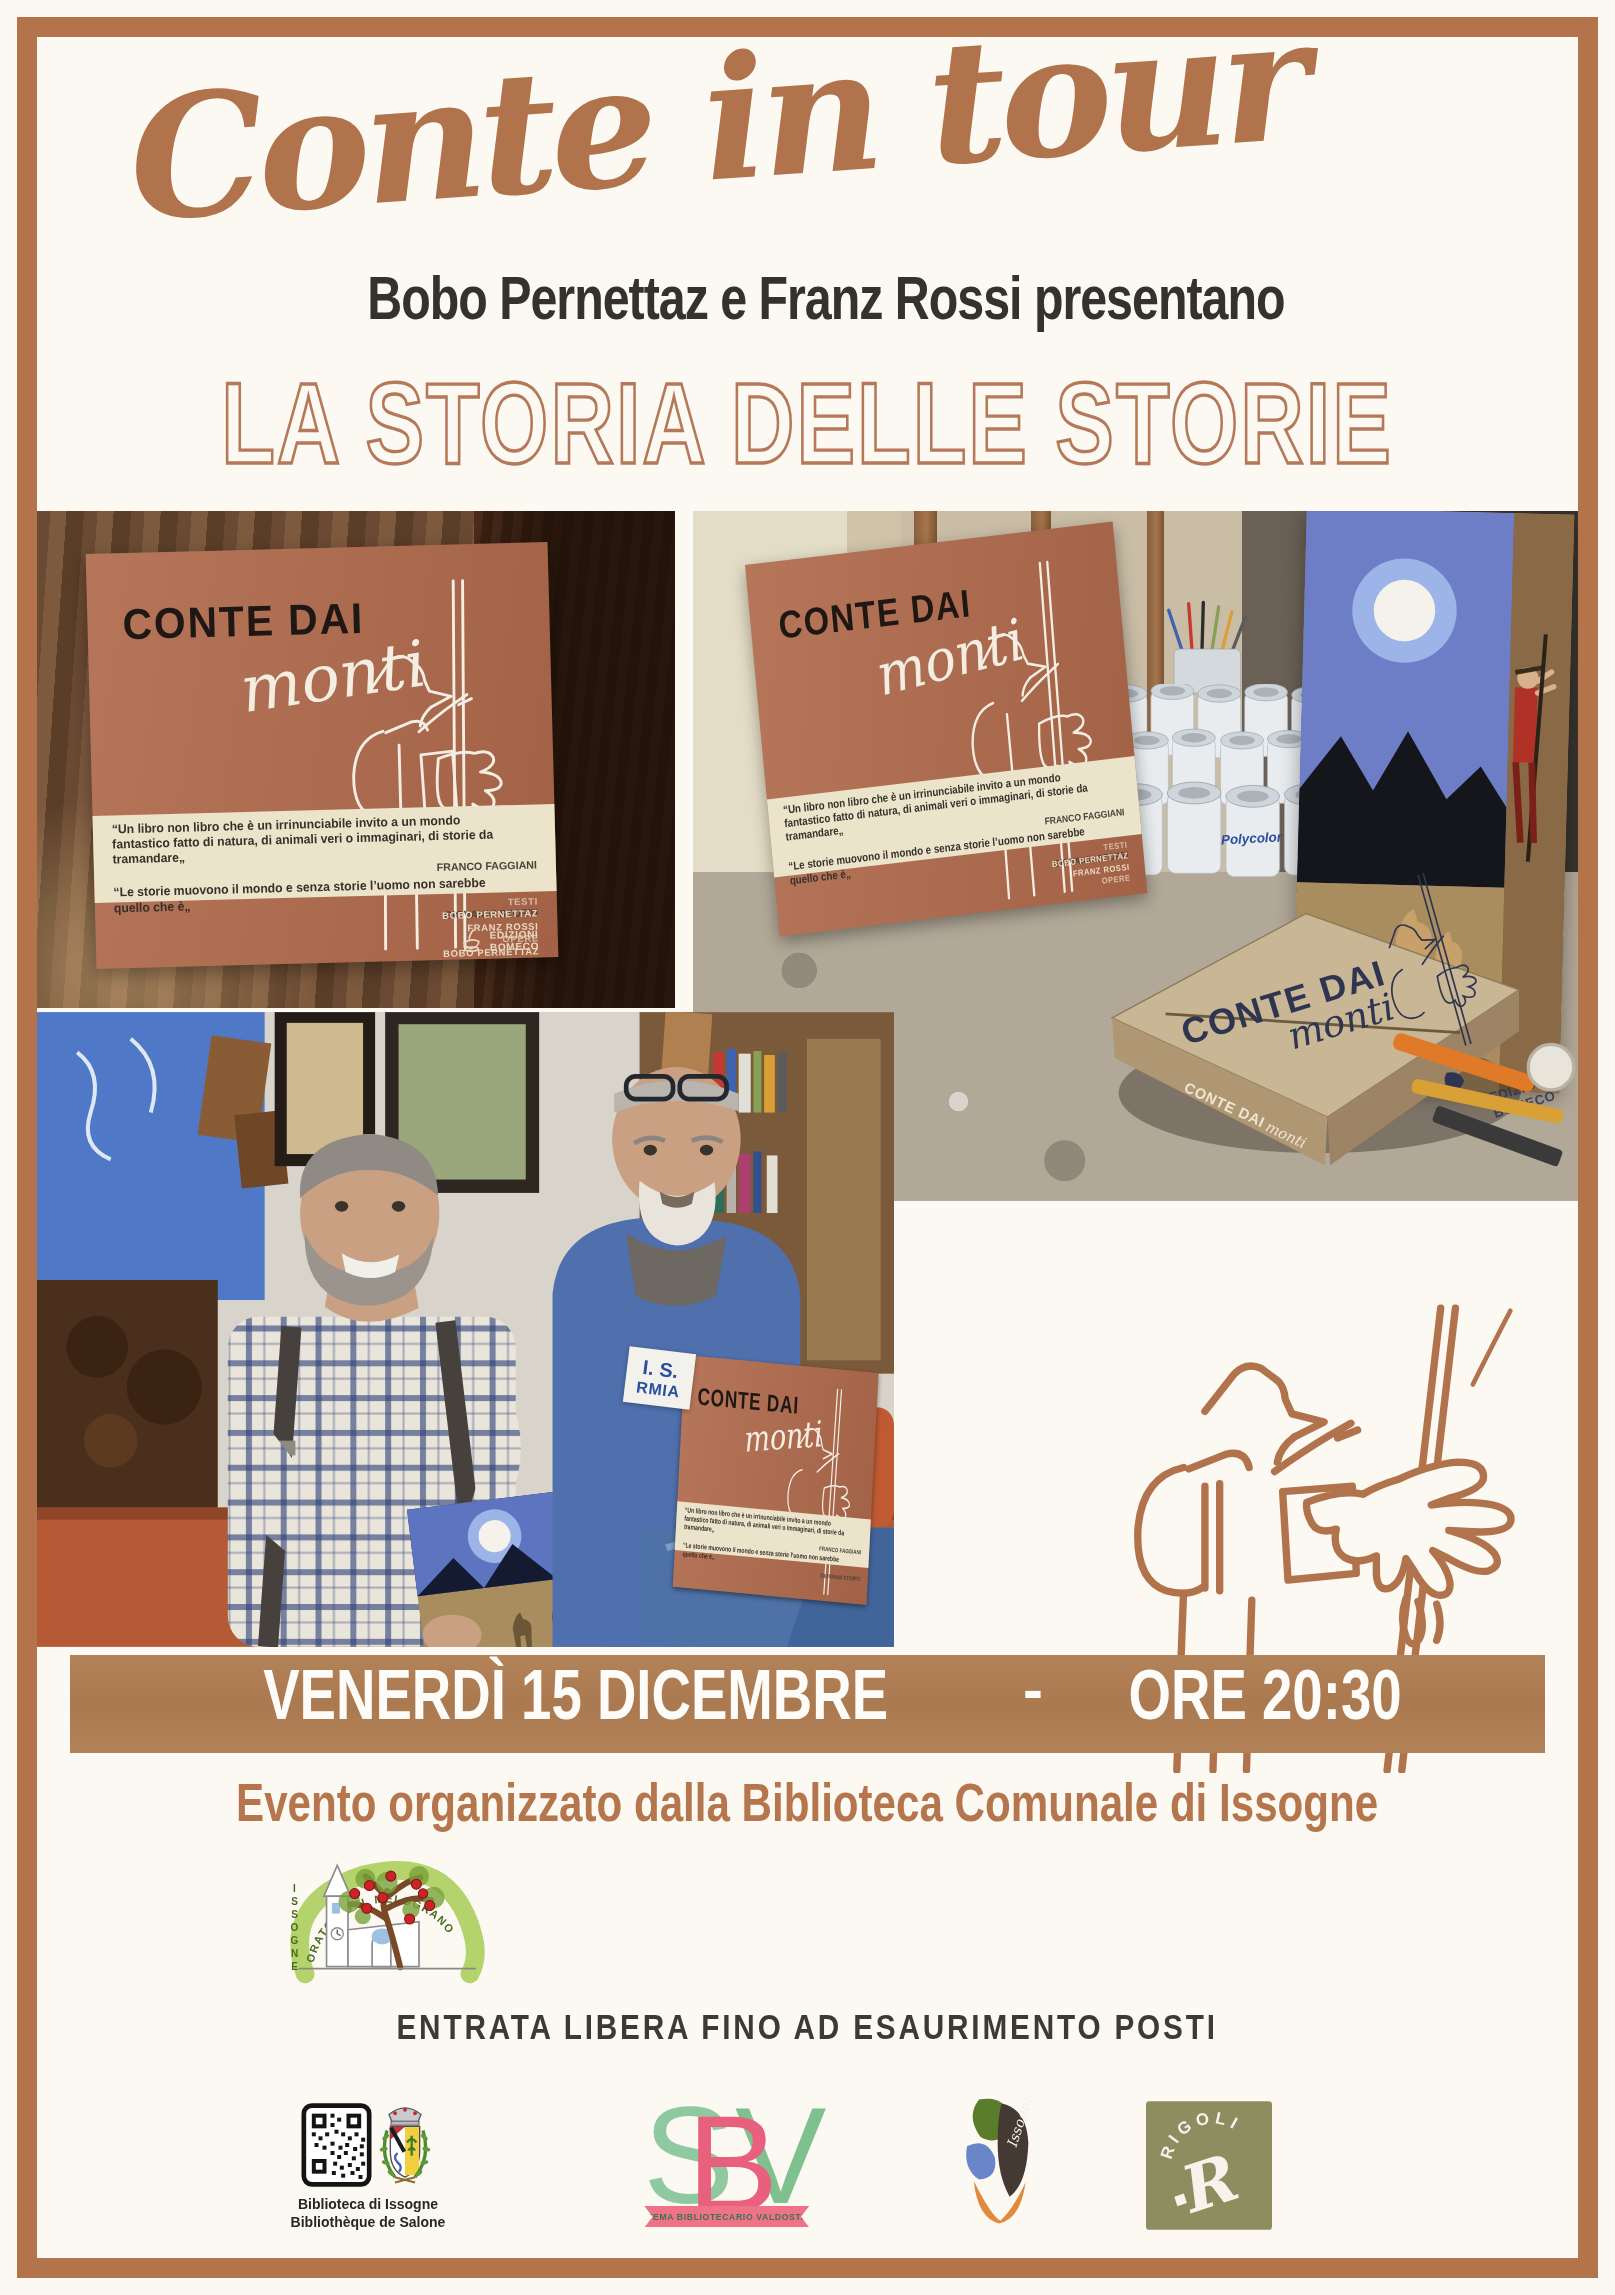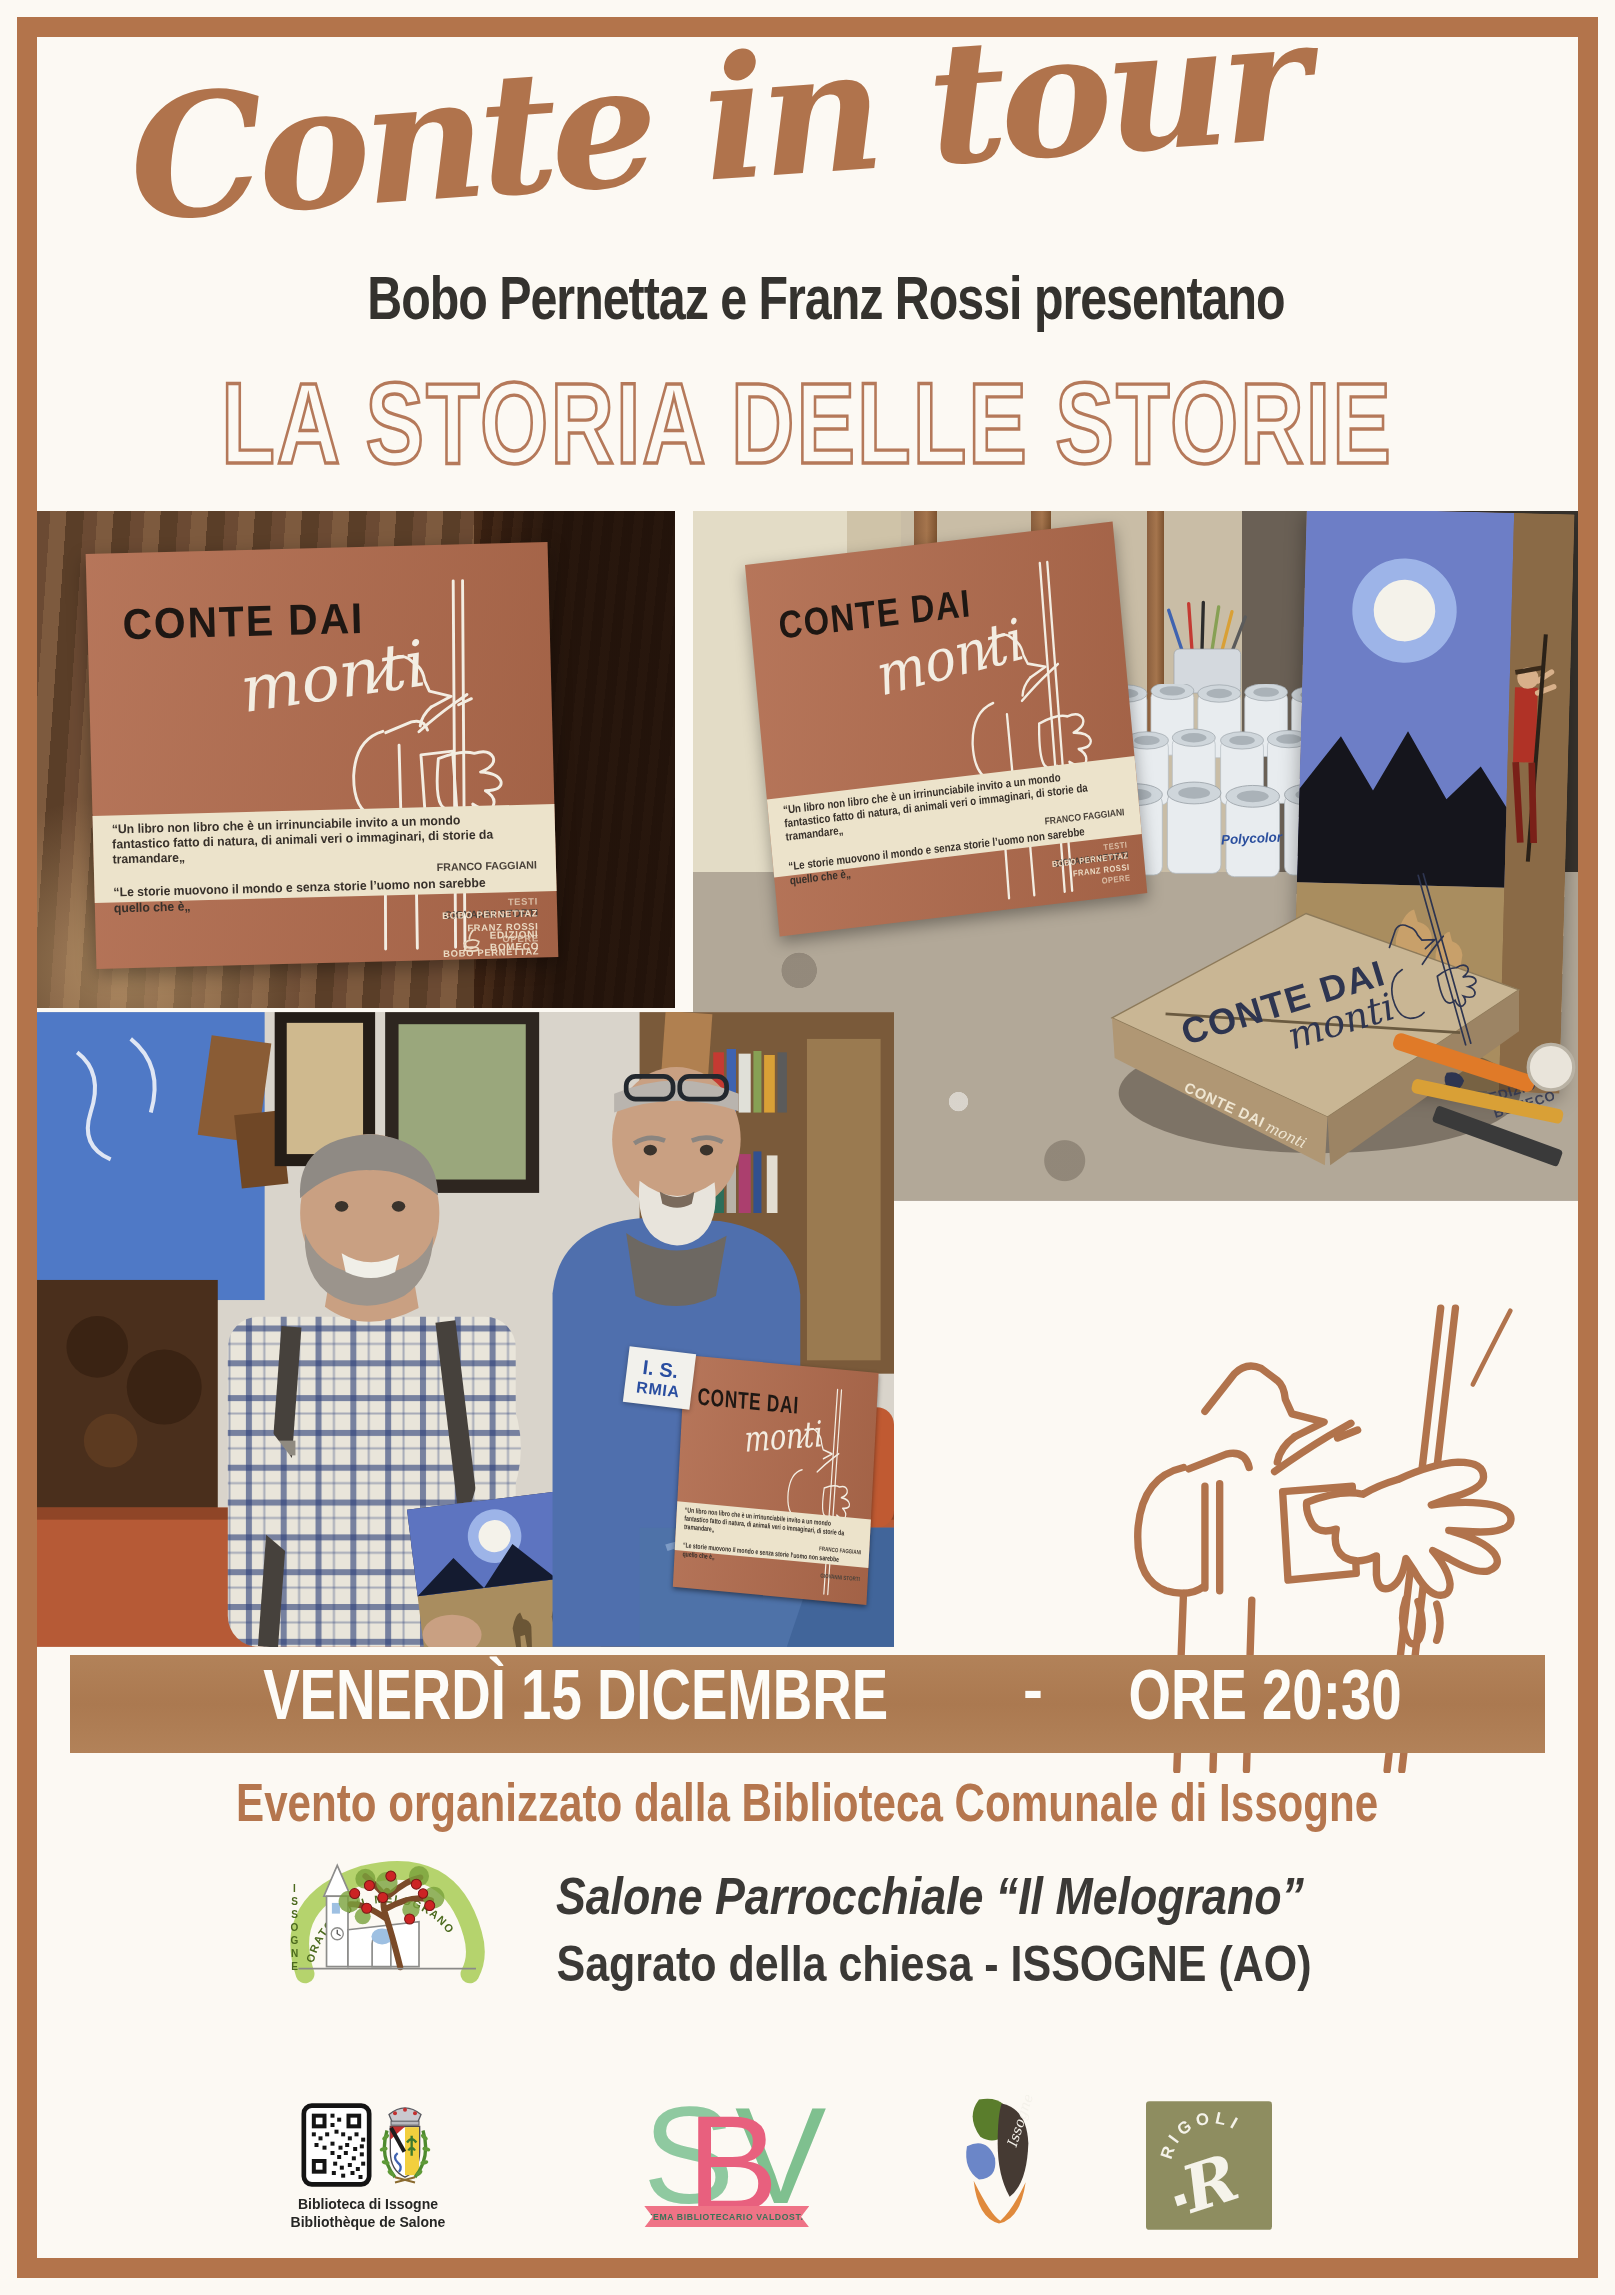--- a/index.html
+++ b/index.html
@@ -486,25 +486,24 @@
           <circle cx="186" cy="96" r="7.5"></circle>
         <circle cx="122" cy="80" r="7.5"></circle>
           <circle cx="146" cy="64" r="7.5"></circle>
           <circle cx="206" cy="58" r="7"></circle>
       </g>
       <path d="M20,170 L285,170" stroke="#8a8a88" stroke-width="2.5"></path>
     </svg>
     <span class="mel-vert">ISSOGNE</span>
   </div>
 
-  <div class="venue-text">
-    <span class="cond l1">Salone Parrocchiale “Il Melograno”</span>
-    <span class="l2"><span class="cond">Sagrato della chiesa - ISSOGNE (AO)</span></span>
-  </div>
-
+
+  <div class="entrata">
+    <span class="cond">ENTRATA LIBERA FINO AD ESAURIMENTO POSTI</span>
+  </div>
 
   <svg class="qr" width="71" height="84" viewBox="0 0 106 126">
     <rect x="4" y="4" width="98" height="118" rx="12" fill="#fff" stroke="#141414" stroke-width="7"></rect>
     <g fill="#141414">
       <rect x="16" y="16" width="22" height="22"></rect>
         <rect x="68" y="16" width="22" height="22"></rect>
         <rect x="16" y="84" width="22" height="22"></rect>
       <rect x="22" y="22" width="10" height="10" fill="#fff"></rect>
         <rect x="74" y="22" width="10" height="10" fill="#fff"></rect>
         <rect x="22" y="90" width="10" height="10" fill="#fff"></rect>

